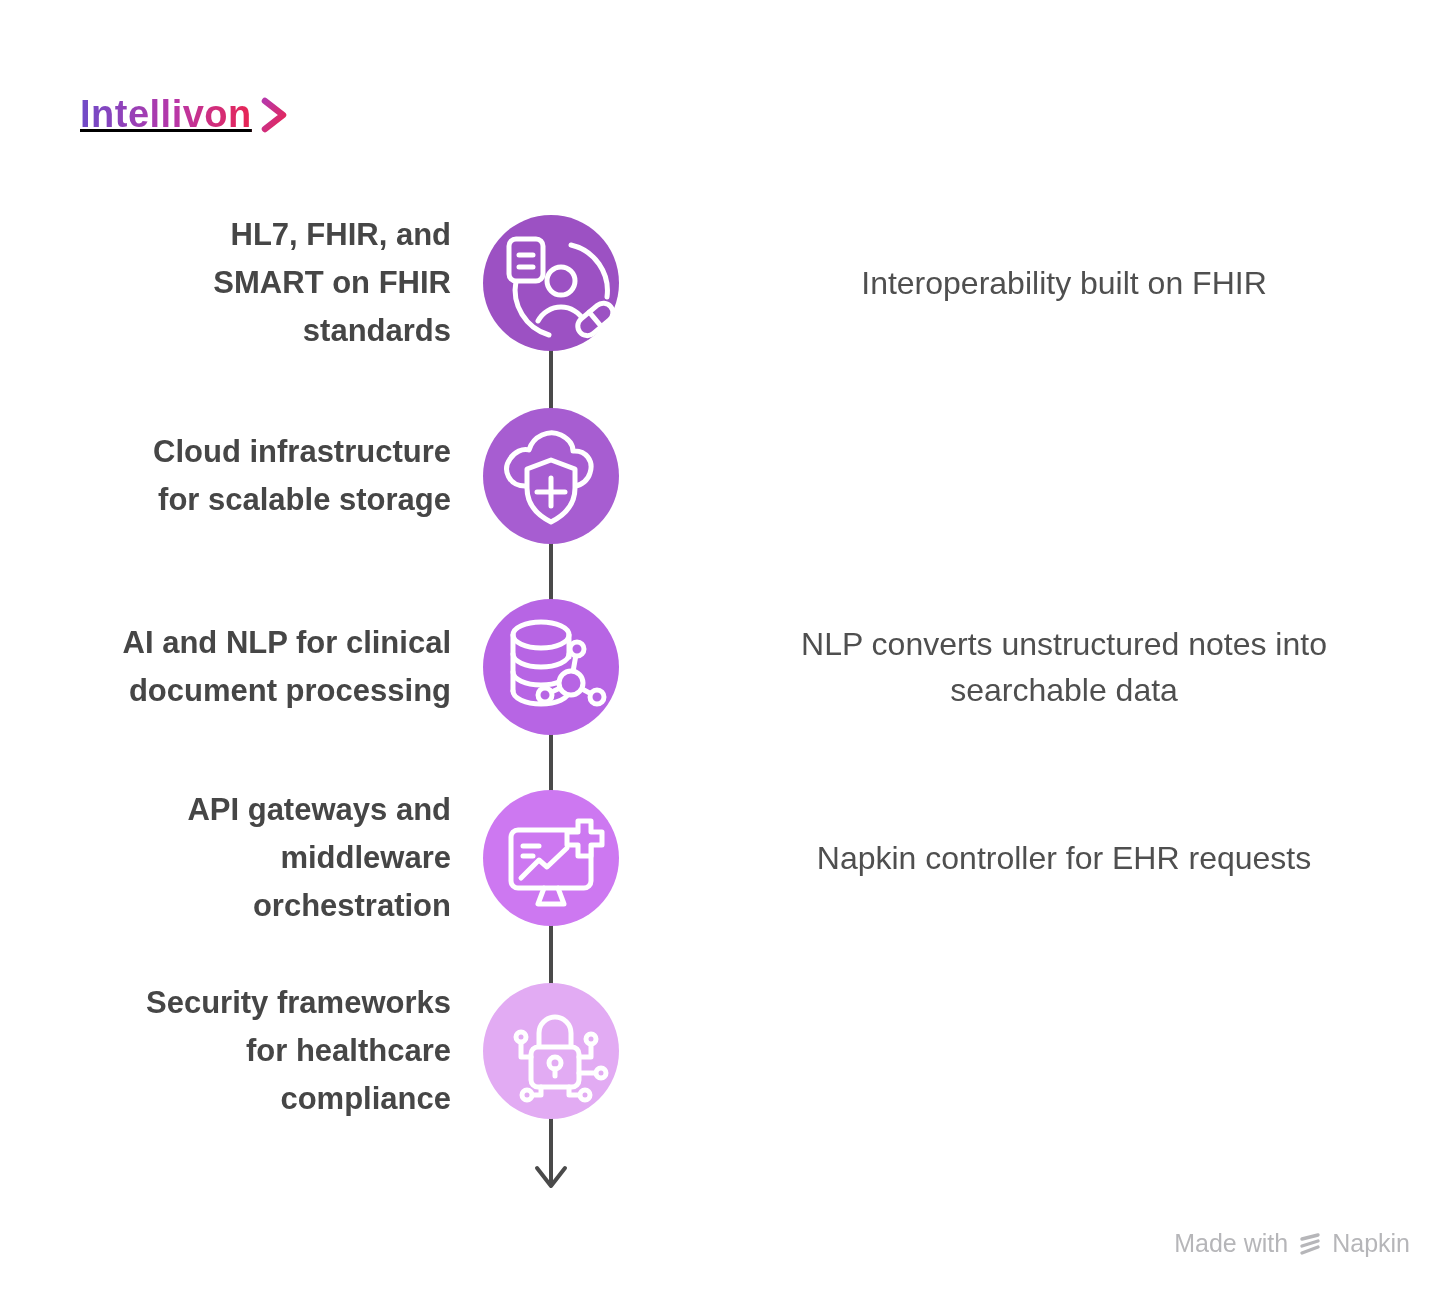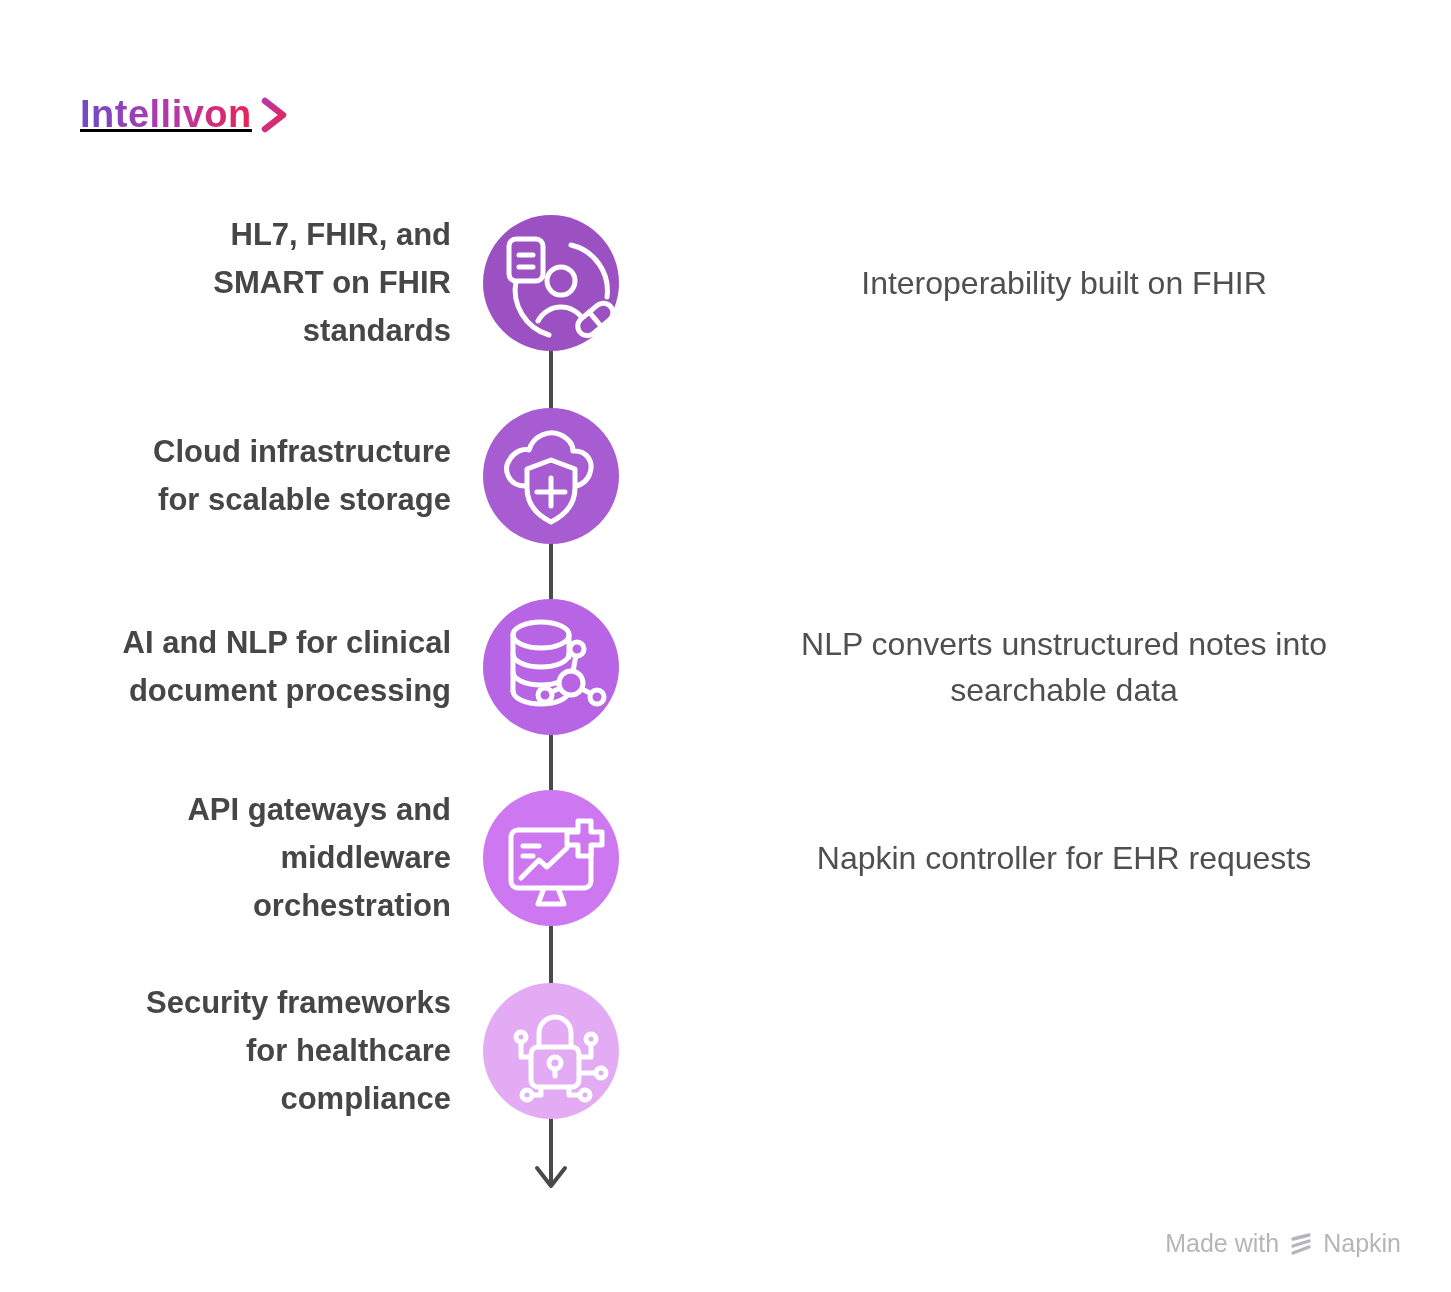--- a/index.html
+++ b/index.html
@@ -45,21 +45,21 @@
     transform:translateY(-50%);
     text-align:center;
     font-size:32px; font-weight:400; line-height:1.45;
     color:var(--desc-text);
     white-space:pre-line;
     margin-left:17px;
   }
 
   
   .footer{
-    position:absolute; right:50px; bottom:34px;
+    position:absolute; right:41px; bottom:34px;
     display:flex; align-items:center; gap:9px;
     font-size:25px; color:var(--footer-text); font-weight:500;
   }
   .footer svg { display:block; }
 </style>
 </head>
 <body>
 
 <div class="canvas">
 

